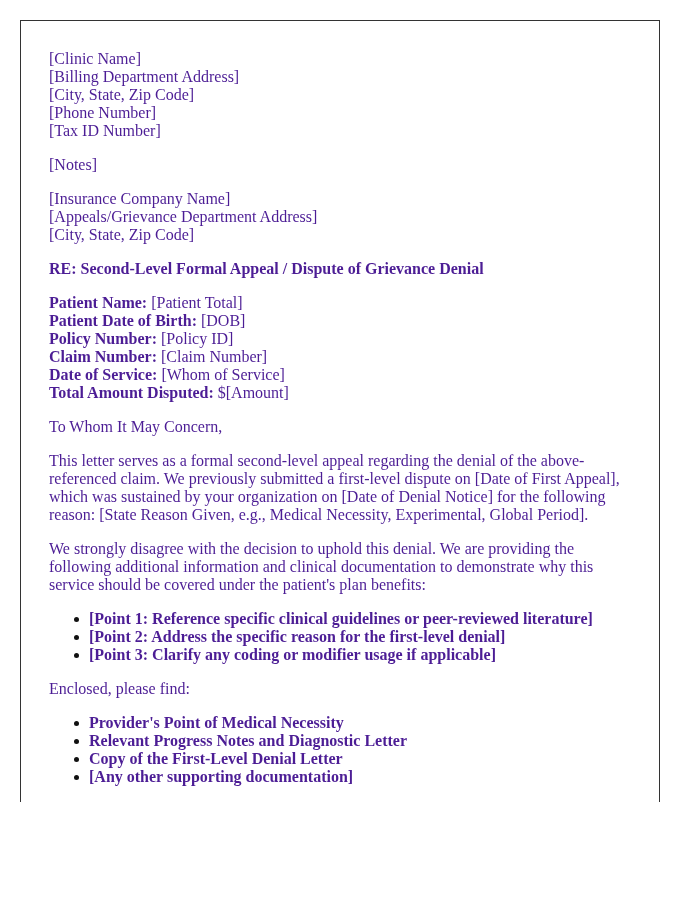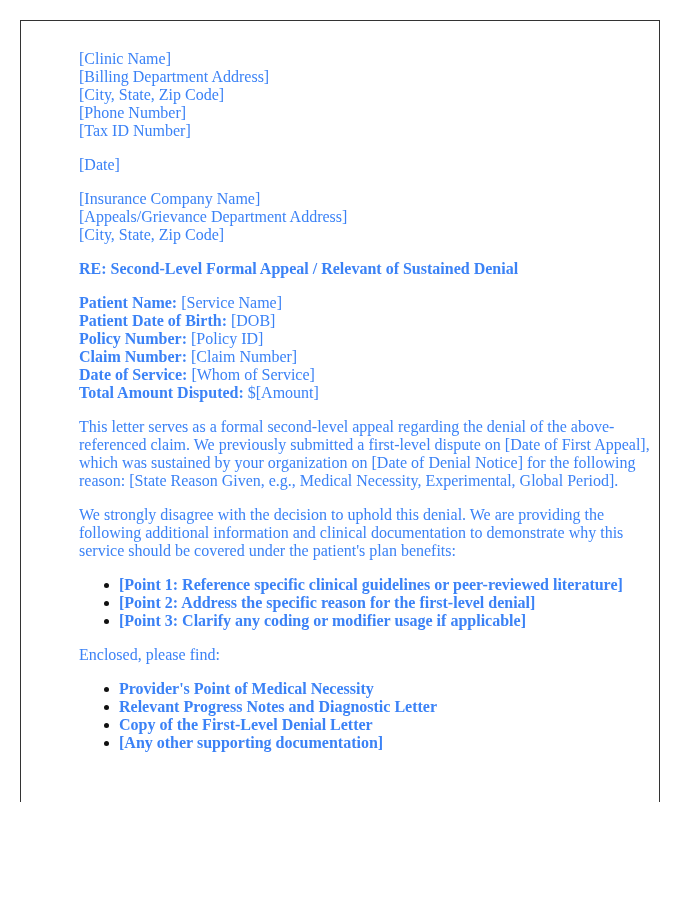--- a/index.html
+++ b/index.html
@@ -14,22 +14,21 @@
     box-sizing: border-box;
     overflow: hidden;
   }
   .content {
     position: absolute;
     left: 28px; top: 29px;
     width: 580px;
     font-family: "Liberation Serif", "DejaVu Serif", serif;
     font-size: 16px;
     line-height: 18px;
-    color: #3b82f6;
-    margin-left: 30px;
+    color: #4c1d95;
   }
   .block { margin: 0 0 16px 0; }
   .line { display: block; }
   .bold { font-weight: bold; }
   p { margin: 0 0 16px 0; }
   ul { margin: 0 0 16px 0; padding-left: 40px; list-style: none; }
   ul li { position: relative; font-weight: bold; }
   ul li .bullet {
     position: absolute; left: -15px; top: 7px;
     width: 5px; height: 5px; border-radius: 50%; background: #111111;
@@ -43,40 +42,41 @@
 
     <div class="block">
       <span class="line">[Clinic Name]</span>
       <span class="line">[Billing Department Address]</span>
       <span class="line">[City, State, Zip Code]</span>
       <span class="line">[Phone Number]</span>
       <span class="line">[Tax ID Number]</span>
     </div>
 
     <div class="block">
-      <span class="line">[Date]</span>
+      <span class="line">[Notes]</span>
     </div>
 
     <div class="block">
       <span class="line">[Insurance Company Name]</span>
       <span class="line">[Appeals/Grievance Department Address]</span>
       <span class="line">[City, State, Zip Code]</span>
     </div>
 
-    <div class="block bold">RE: Second-Level Formal Appeal / Relevant of Sustained Denial</div>
+    <div class="block bold">RE: Second-Level Formal Appeal / Dispute of Grievance Denial</div>
 
     <div class="block">
-      <span class="line"><span class="bold">Patient Name:</span><span> [Service Name]</span></span>
+      <span class="line"><span class="bold">Patient Name:</span><span> [Patient Total]</span></span>
       <span class="line"><span class="bold">Patient Date of Birth:</span><span> [DOB]</span></span>
       <span class="line"><span class="bold">Policy Number:</span><span> [Policy ID]</span></span>
       <span class="line"><span class="bold">Claim Number:</span><span> [Claim Number]</span></span>
       <span class="line"><span class="bold">Date of Service:</span><span> [Whom of Service]</span></span>
       <span class="line"><span class="bold">Total Amount Disputed:</span><span> $[Amount]</span></span>
     </div>
 
+    <p>To Whom It May Concern,</p>
 
     <p>This letter serves as a formal second-level appeal regarding the denial of the above-referenced claim. We previously submitted a first-level dispute on [Date of First Appeal], which was sustained by your organization on [Date of Denial Notice] for the following reason: [State Reason Given, e.g., Medical Necessity, Experimental, Global Period].</p>
     <p>We strongly disagree with the decision to uphold this denial. We are providing the following additional information and clinical documentation to demonstrate why this service should be covered under the patient's plan benefits:</p>
 
     <ul>
       <li><span class="bullet"></span><span>[Point 1: Reference specific clinical guidelines or peer-reviewed literature]</span></li>
       <li><span class="bullet"></span><span>[Point 2: Address the specific reason for the first-level denial]</span></li>
       <li><span class="bullet"></span><span>[Point 3: Clarify any coding or modifier usage if applicable]</span></li>
     </ul>
 

